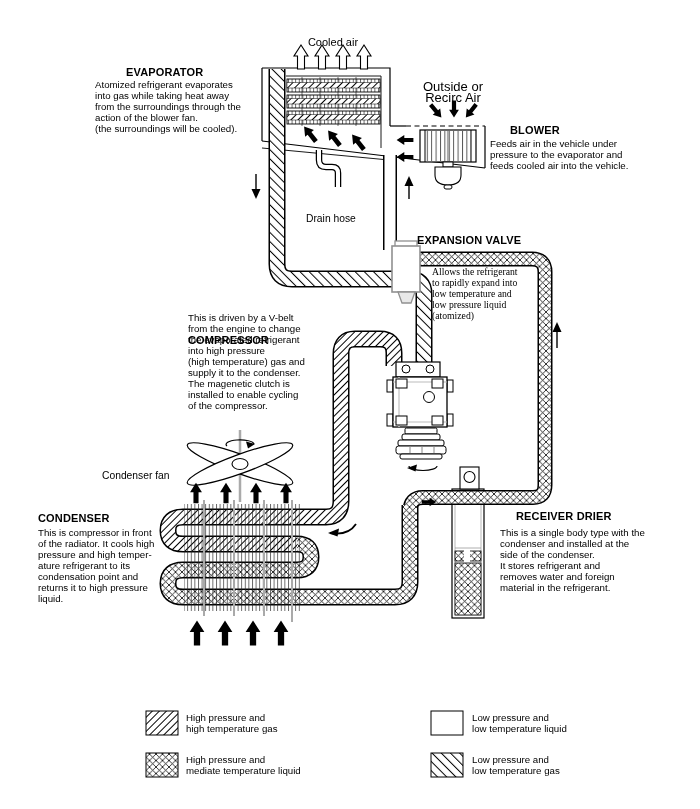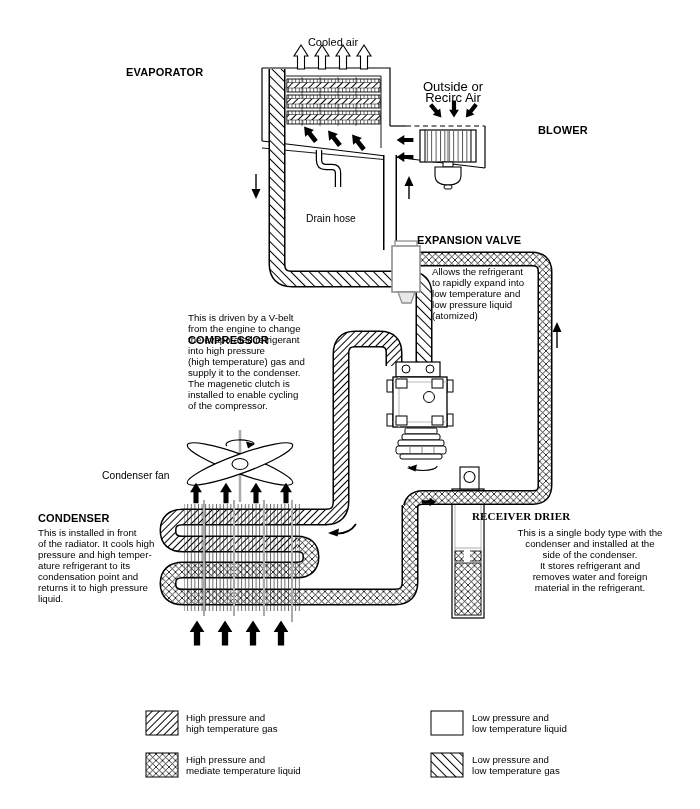--- a/index.html
+++ b/index.html
@@ -242,61 +242,69 @@
 
   <g stroke="#000" stroke-width="1">
     <rect x="146" y="711" width="32" height="24" fill="url(#patHP)"></rect>
     <rect x="146" y="753" width="32" height="24" fill="url(#patMED)"></rect>
     <rect x="431" y="711" width="32" height="24" fill="#fff"></rect>
     <rect x="431" y="753" width="32" height="24" fill="url(#patLP)"></rect>
   </g>
 </svg>
 
 <div class="t title" style="left:95px;top:66px;padding-left:31px;">EVAPORATOR</div>
+<div class="t body" style="left:95px;top:79px;width:180px;">Atomized refrigerant evaporates
+into gas while taking heat away
+from the surroundings through the
+action of the blower fan.
+(the surroundings will be cooled).</div>
 
 <div class="t c" style="left:297px;top:36px;width:72px;font-size:11px;">Cooled air</div>
 
 <div class="t c body" style="left:414px;top:81px;width:78px;font-size:13px;">Outside or
 Recirc Air</div>
 
-<div class="t title" style="left:510px;top:124px;padding-left:28px;">BLOWER</div>
+<div class="t title" style="left:482px;top:124px;padding-left:28px;">BLOWER</div>
+<div class="t body" style="left:490px;top:138px;width:175px;">Feeds air in the vehicle under
+pressure to the evaporator and
+feeds cooled air into the vehicle.</div>
 
 <div class="t" style="left:306px;top:186px;font-size:10.3px;margin-top:27px;">Drain hose</div>
 
 <div class="t title" style="left:417px;top:234px;">EXPANSION VALVE</div>
-<div class="t body" style="left:432px;top:266px;width:112px;">Allows the refrigerant
+<div class="t body" style="left:432px;top:266px;width:112px;font-family:Liberation Serif, serif;">Allows the refrigerant
 to rapidly expand into
 low temperature and
 low pressure liquid
 (atomized)</div>
 
 <div class="t title" style="left:188px;top:291px;margin-top:43px;">COMPRESSOR</div>
 <div class="t body" style="left:188px;top:312px;width:140px;">This is driven by a V-belt
 from the engine to change
 the evaporated refrigerant
 into high pressure
 (high temperature) gas and
 supply it to the condenser.
 The magenetic clutch is
 installed to enable cycling
 of the compressor.</div>
 
 <div class="t" style="left:102px;top:458px;font-size:10.3px;margin-top:12px;">Condenser fan</div>
 
 <div class="t title" style="left:38px;top:512px;">CONDENSER</div>
-<div class="t body" style="left:38px;top:527px;width:150px;">This is installed in front
+<div class="t body" style="left:38px;top:527px;width:150px;">This is compressor in front
 of the radiator. It cools high
 pressure and high temper-
 ature refrigerant to its
 condensation point and
 returns it to high pressure
 liquid.</div>
 
-<div class="t title" style="left:472px;top:510px;font-family:Liberation Serif, serif;">RECEIVER DRIER</div>
-<div class="t body" style="left:500px;top:527px;width:180px;text-align:center;">This is a single body type with the
+<div class="t title" style="left:516px;top:510px;">RECEIVER DRIER</div>
+<div class="t body" style="left:500px;top:527px;width:180px;">This is a single body type with the
 condenser and installed at the
 side of the condenser.
 It stores refrigerant and
 removes water and foreign
 material in the refrigerant.</div>
 
 <div class="t body" style="left:186px;top:712px;">High pressure and
 high temperature gas</div>
 <div class="t body" style="left:186px;top:754px;">High pressure and
 mediate temperature liquid</div>

